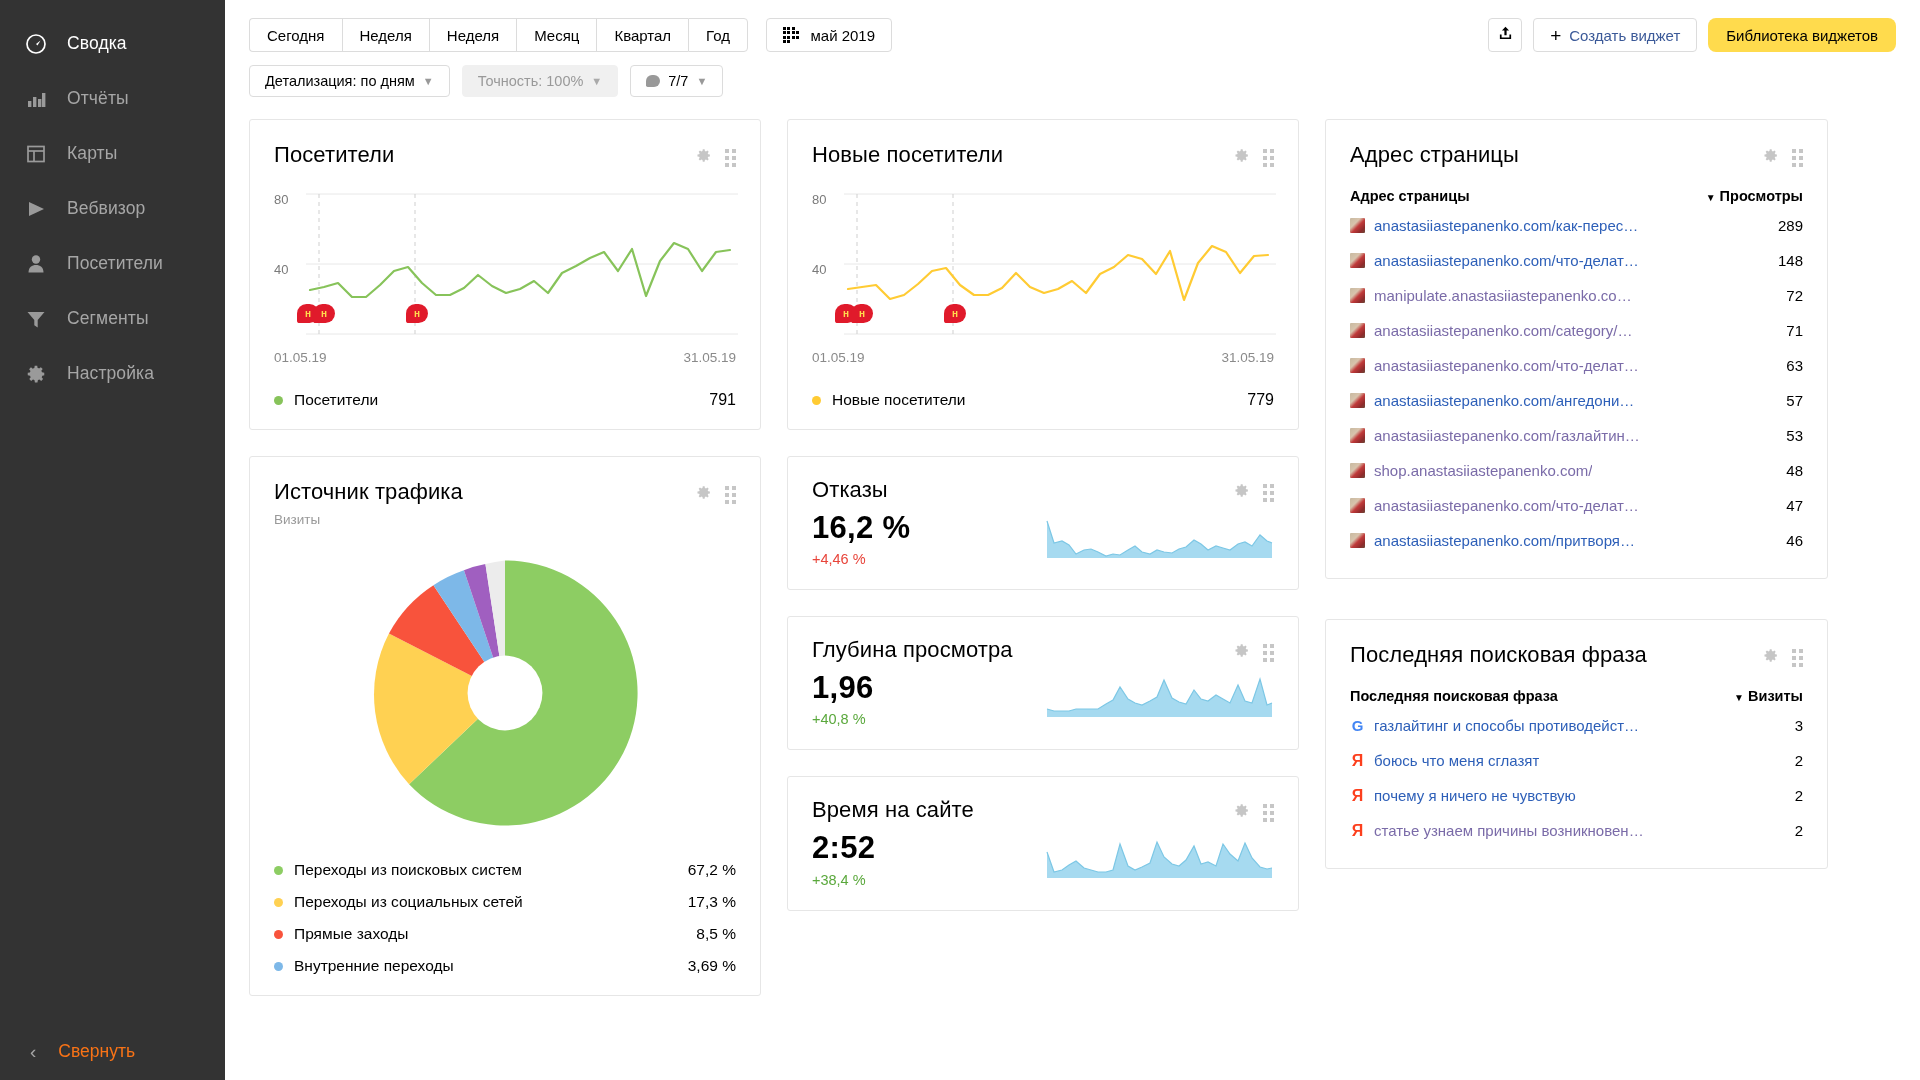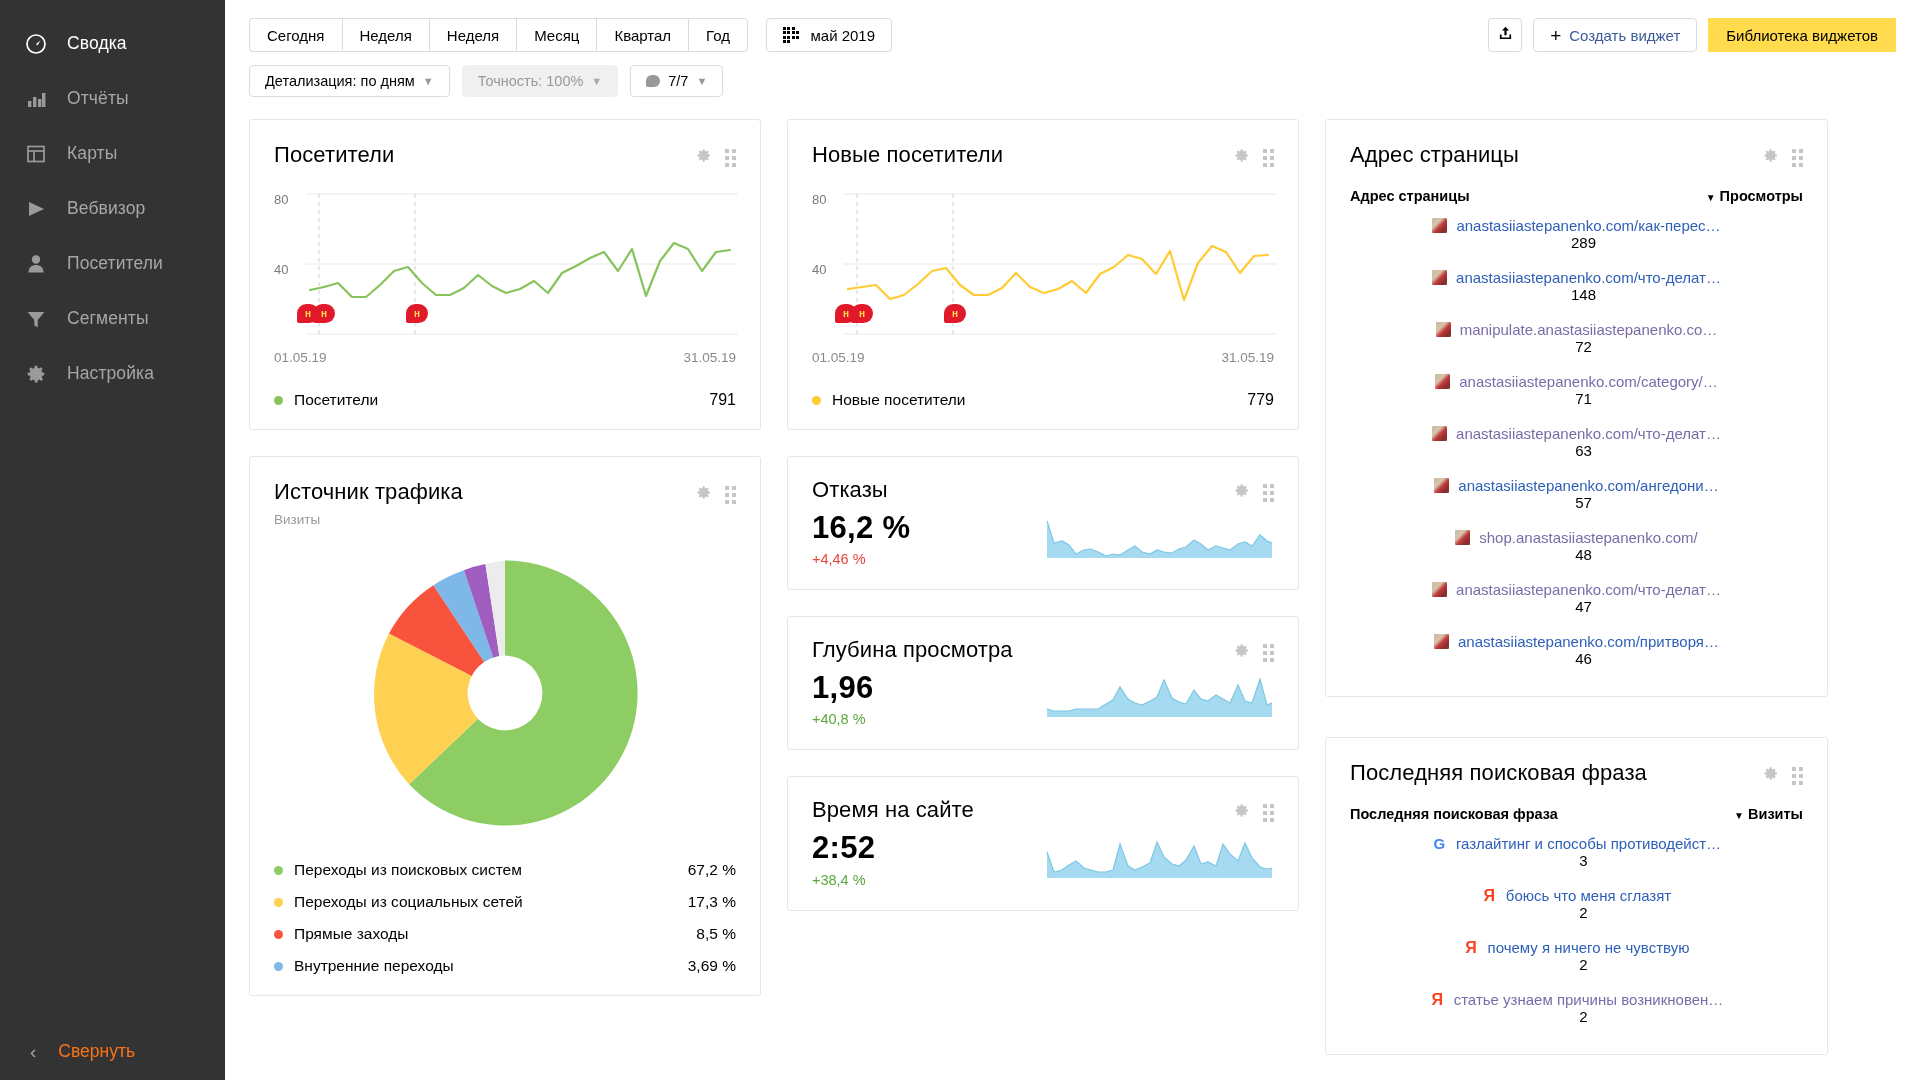--- a/index.html
+++ b/index.html
@@ -62,21 +62,21 @@
     background:#fff; display:flex; align-items:center; justify-content:center; cursor:pointer;
   }
   .create-btn {
     margin-left:11px; height:34px; padding:0 16px; border:1px solid #dcdcdc;
     border-radius:4px; background:#fff; cursor:pointer;
     display:flex; align-items:center; gap:8px; font-size:15px;
   }
   .create-btn .plus { font-size:19px; color:#000; line-height:1; font-weight:400; }
   .create-btn .txt { color:#3b5998; }
   .lib-btn {
-    margin-left:11px; height:34px; padding:0 18px; border:none; border-radius:0;
+    margin-left:11px; height:34px; padding:0 18px; border:none; border-radius:8px;
     background:#ffdb4d; cursor:pointer; font-size:15px; color:#000;
     font-family:inherit;
   }
 
   .row2 { display:flex; align-items:center; gap:12px; margin-top:13px; }
   .pill {
     height:32px; padding:0 15px; border:1px solid #dcdcdc; border-radius:4px;
     background:#fff; display:flex; align-items:center; gap:8px; font-size:14.5px; cursor:pointer;
   }
   .pill.muted { background:#f0f0f0; border-color:#f0f0f0; color:#999; }
@@ -139,21 +139,21 @@
   .pl-left { display:flex; align-items:center; gap:11px; }
 
   
   .tbl { margin-top:20px; }
   .tbl-head {
     display:flex; justify-content:space-between; align-items:center;
     font-size:14.5px; font-weight:700; padding-bottom:4px;
   }
   .tbl-row {
     display:flex; justify-content:flex-start; align-items:center;
-    padding:9px 0; font-size:15px;flex-direction:column;
+    padding:9px 0; font-size:15px;
   }
   .tr-left { display:flex; align-items:center; gap:9px; min-width:0; flex:1 1 auto; }
   .tr-label {
     white-space:nowrap; overflow:hidden; text-overflow:ellipsis;
     color:#2d5fb8; max-width:342px;
   }
   .tr-label.visited { color:#7a6ba8; }
   .tr-val { font-size:15px; color:#000; padding-left:14px; white-space:nowrap; }
   .fav {
     width:15px; height:15px; flex:0 0 15px; border-radius:1px; overflow:hidden;
@@ -682,20 +682,27 @@
             <div class="tbl-row">
               <span class="tr-left">
                   <i class="fav"></i>
               <span class="tr-label">anastasiiastepanenko.com/ангедони…</span>
                 </span>
               <span class="tr-val">57</span>
             </div>
             <div class="tbl-row">
               <span class="tr-left">
                   <i class="fav"></i>
+              <span class="tr-label visited">anastasiiastepanenko.com/газлайтин…</span>
+                </span>
+              <span class="tr-val">53</span>
+            </div>
+            <div class="tbl-row">
+              <span class="tr-left">
+                  <i class="fav"></i>
               <span class="tr-label visited">shop.anastasiiastepanenko.com/</span>
                 </span>
               <span class="tr-val">48</span>
             </div>
             <div class="tbl-row">
               <span class="tr-left">
                   <i class="fav"></i>
               <span class="tr-label visited">anastasiiastepanenko.com/что-делат…</span>
                 </span>
               <span class="tr-val">47</span>

